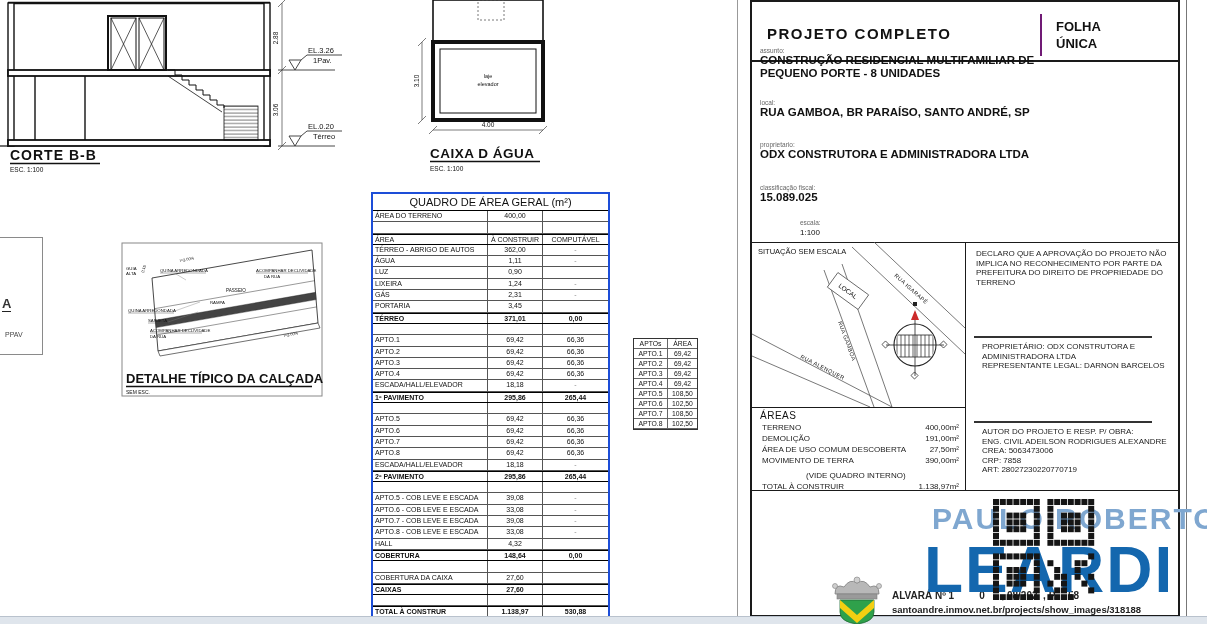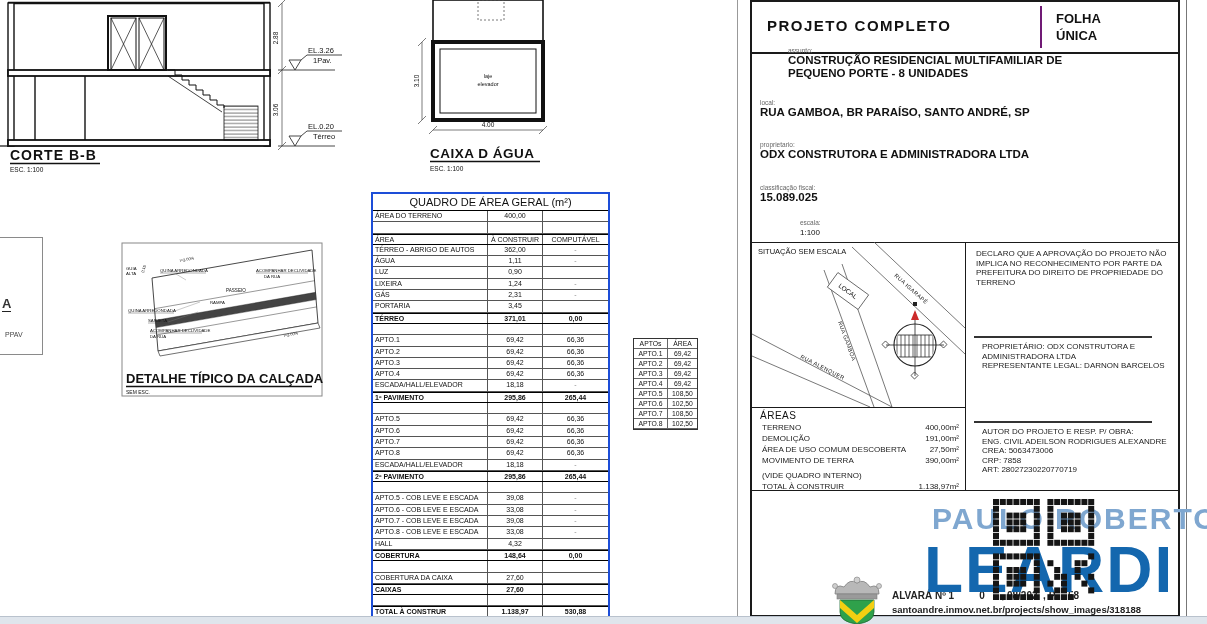--- a/index.html
+++ b/index.html
@@ -23,21 +23,21 @@
   .a-row{display:flex;height:10px;border-bottom:1px solid #666;box-sizing:border-box;}
   .a-row div{font-size:6.8px;line-height:9.5px;text-align:center;}
   .a-row .k{width:34px;border-right:1px solid #666;box-sizing:border-box;}
   .a-row .v{flex:1;}
   
   #partial-box{left:0;top:237px;width:43px;height:118px;border:1px solid #8a8a8a;border-left:none;box-sizing:border-box;}
   #partial-box .pt{position:absolute;left:2px;top:58px;font-size:13px;font-weight:bold;border-bottom:1.5px solid #222;color:#333;}
   #partial-box .pl{position:absolute;left:5px;top:93px;font-size:7px;color:#444;}
   
   #titleblock{left:750px;top:0;width:430px;height:617px;border:2px solid #1a1a1a;box-sizing:border-box;background:#fff;}
-  #tb-header{position:absolute;left:0;top:4px;width:100%;height:48px;border-bottom:2px solid #1a1a1a;box-sizing:border-box;}
+  #tb-header{position:absolute;left:0;top:12px;width:100%;height:48px;border-bottom:2px solid #1a1a1a;box-sizing:border-box;}
   #tb-title{position:absolute;left:15px;top:11px;font-size:15px;font-weight:bold;letter-spacing:1.5px;}
   #tb-folha{position:absolute;left:288px;top:0;width:138px;height:42px;border-left:2px solid #701a75;box-sizing:border-box;}
   #tb-folha div{margin-left:14px;font-size:13px;font-weight:bold;line-height:17px;margin-top:0;}
   #tb-folha div:first-child{margin-top:4px;}
   .fld{position:absolute;left:8px;}
   .fld .lab{font-size:6.5px;color:#666;}
   .fld .val{font-size:11.5px;font-weight:bold;line-height:13px;}
   .fld .val.sm{font-size:8px;font-weight:normal;}
   .hline{position:absolute;background:#1a1a1a;height:1px;}
   .vline{position:absolute;background:#1a1a1a;width:1px;}
@@ -413,21 +413,21 @@
 
   <div id="titleblock" class="abs">
     <div id="tb-header">
       <div id="tb-title">PROJETO COMPLETO</div>
       <div id="tb-folha">
         <div>FOLHA</div>
         <div>ÚNICA</div>
       </div>
     </div>
 
-    <div class="fld" style="top:45px;width:320px;margin-left:28px;">
+    <div class="fld" style="top:45px;width:320px;">
       <div class="lab">assunto:</div>
       <div class="val" style="width:310px;">CONSTRUÇÃO RESIDENCIAL MULTIFAMILIAR DE PEQUENO PORTE - 8 UNIDADES</div>
     </div>
     <div class="fld" style="top:97px;">
       <div class="lab">local:</div>
       <div class="val">RUA GAMBOA, BR PARAÍSO, SANTO ANDRÉ, SP</div>
     </div>
     <div class="fld" style="top:139px;">
       <div class="lab">proprietario:</div>
       <div class="val">ODX CONSTRUTORA E ADMINISTRADORA LTDA</div>
@@ -521,21 +521,21 @@
             <span>191,00m²</span>
           </div>
           <div class="kv" style="top: 38px;">
             <span>ÁREA DE USO COMUM DESCOBERTA</span>
             <span>27,50m²</span>
           </div>
           <div class="kv" style="top: 49px;">
             <span>MOVIMENTO DE TERRA</span>
             <span>390,00m²</span>
           </div>
-          <div class="kv" style="top: 64px;">
+          <div class="kv" style="top: 64px; margin-left: 44px;">
             <span>(VIDE QUADRO INTERNO)</span>
             <span></span>
           </div>
           <div class="kv" style="top: 75px;">
             <span>TOTAL À CONSTRUIR</span>
             <span>1.138,97m²</span>
           </div>
         </div>
     </div>
 

